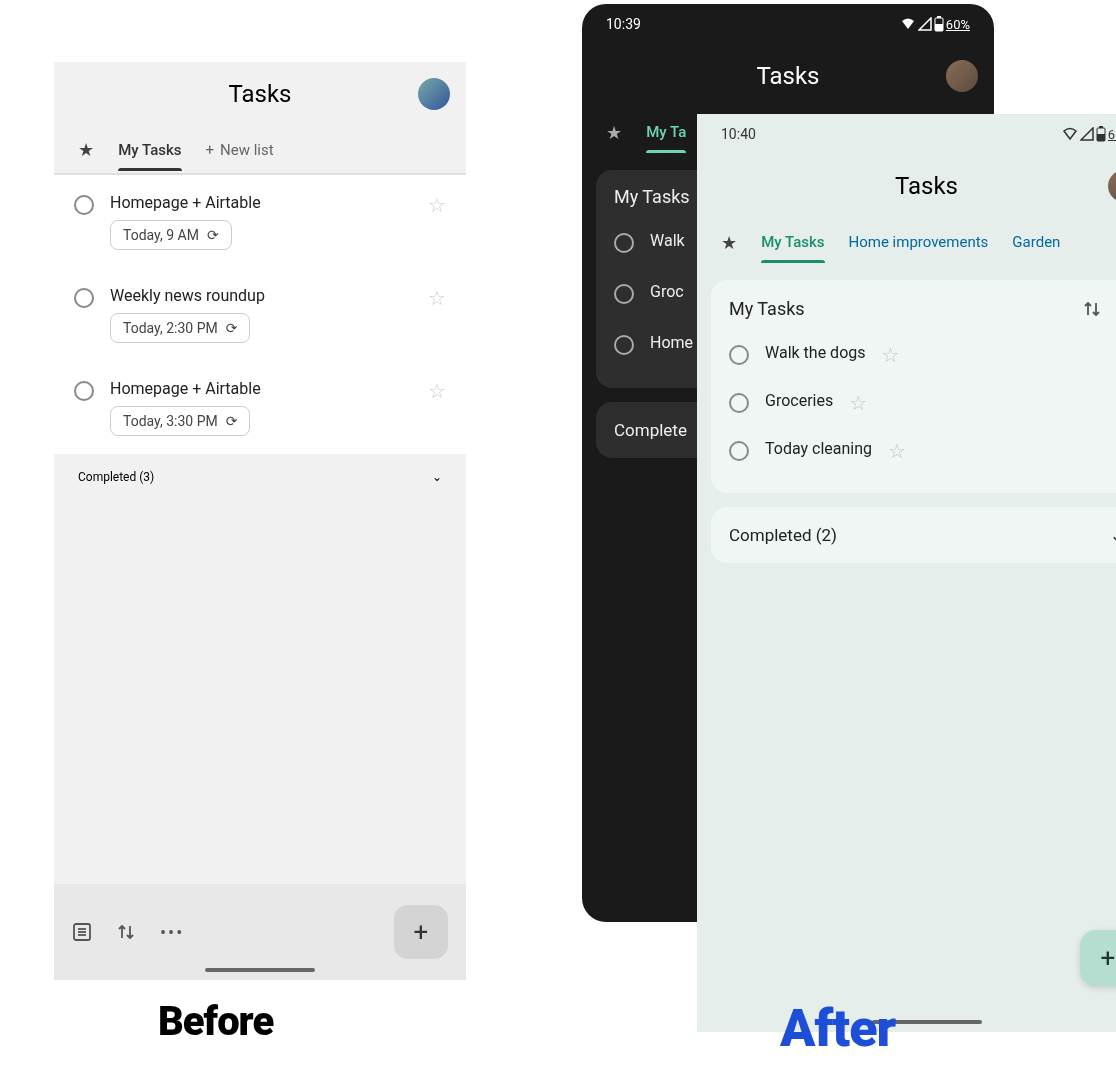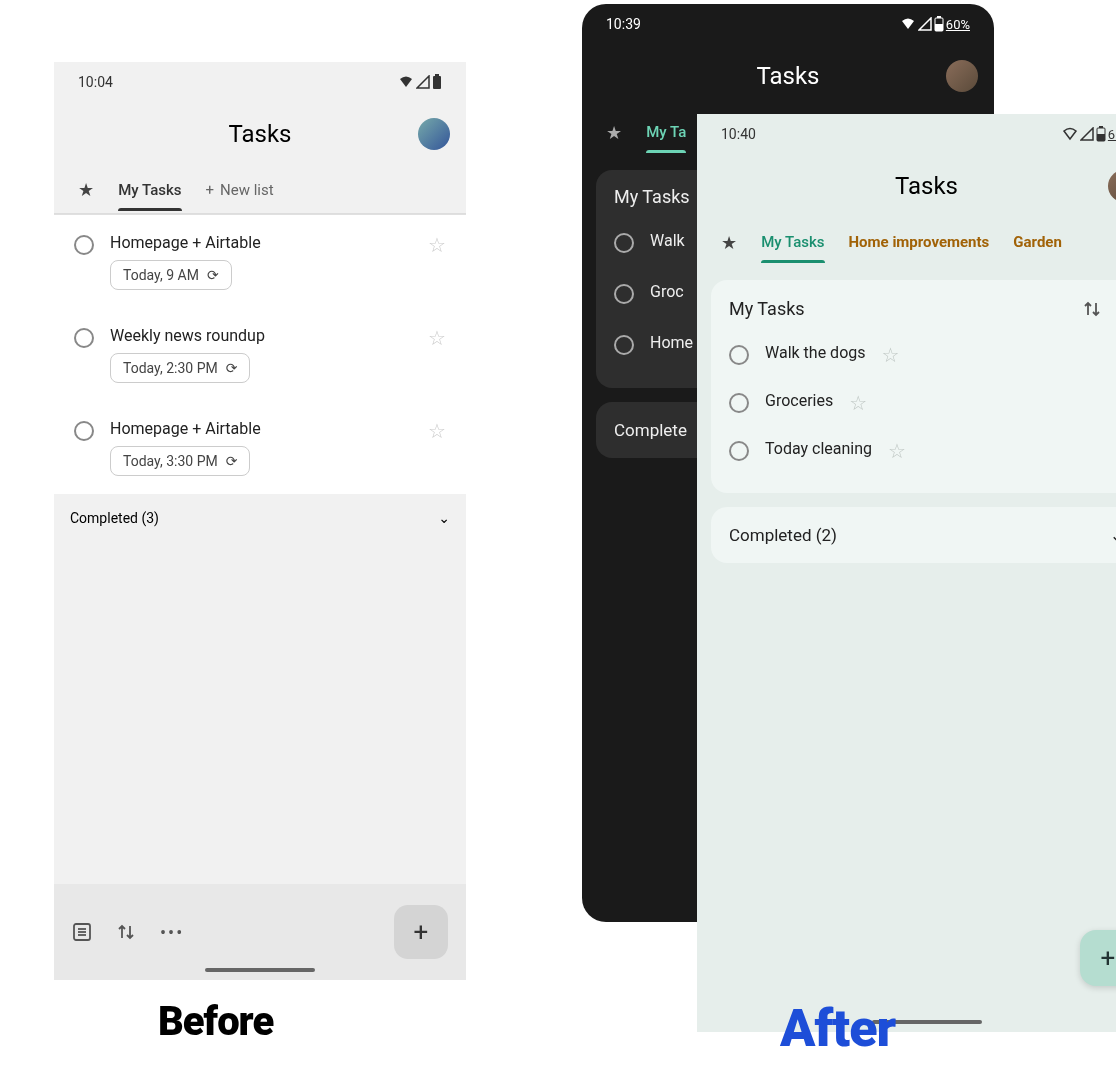--- a/index.html
+++ b/index.html
@@ -84,25 +84,24 @@
       align-items: center;
       gap: 24px;
       padding: 0 24px;
       height: 48px;
       overflow: hidden;
       white-space: nowrap;
     }
     .tabs.light { border-bottom: 1px solid #ddd; }
     .tab {
       font-size: 15px;
-      color: #a16207;
+      color: #0369a1;
       cursor: pointer;
       padding: 12px 0;
       position: relative;
-      font-weight: bold;
     }
     .tab.active { color: #1a8f6f; font-weight: 500; }
     .tab.active.p1 { color: #333; font-weight: 500; }
     .tab.active::after {
       content: '';
       position: absolute;
       bottom: 0;
       left: 0;
       right: 0;
       height: 3px;
@@ -151,22 +150,22 @@
       font-size: 20px;
       color: #ccc;
       flex-shrink: 0;
     }
     .star-icon.small { color: #c0c8c5; }
     
     .completed-row {
       display: flex;
       justify-content: space-between;
       align-items: center;
-      padding: 16px 16px;
-      font-size: 14px;
+      padding: 16px 24px;
+      font-size: 12px;
     }
     
     
     .dark-card {
       background: #2e2e2e;
       border-radius: 16px;
       margin: 14px;
       padding: 16px 18px;
     }
     .dark-card-title { color: #eee; font-size: 18px; margin-bottom: 12px; }
@@ -282,35 +281,20 @@
       color: #1d4ed8;
       letter-spacing: -1px;
     }
     
     svg { display: block; }
   </style>
 </head>
 <body>
 
 <div class="phone1">
-  <div class="status-bar light">
-    <span>10:04</span>
-    <div class="status-icons">
-      <svg width="16" height="14" viewBox="0 0 16 14">
-          <path fill="#333" d="M8 12 L2 4 Q8 -1 14 4 Z"></path>
-        </svg>
-      <svg width="14" height="14" viewBox="0 0 14 14">
-          <path fill="none" stroke="#333" stroke-width="1.5" d="M1 13 L13 1 L13 13 Z"></path>
-        </svg>
-      <svg width="10" height="16" viewBox="0 0 10 16">
-          <rect x="1" y="2" width="8" height="13" rx="1" fill="#333"></rect>
-          <rect x="3" y="0" width="4" height="2" fill="#333"></rect>
-        </svg>
-    </div>
-  </div>
   <div class="app-header">
     <span class="app-title">Tasks</span>
     <div class="avatar blue"></div>
   </div>
   <div class="tabs light">
     <span class="tab-star">★</span>
     <span class="tab active p1">My Tasks</span>
     <span class="new-list">
         <span>+</span>
         <span>New list</span>

